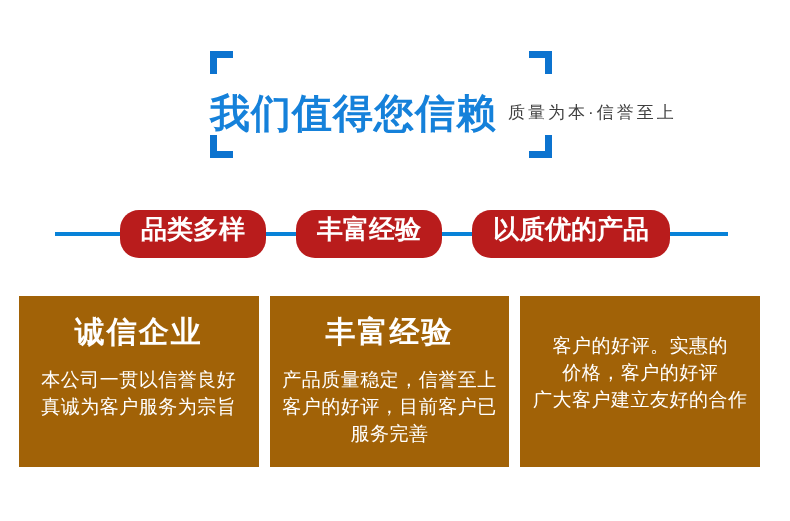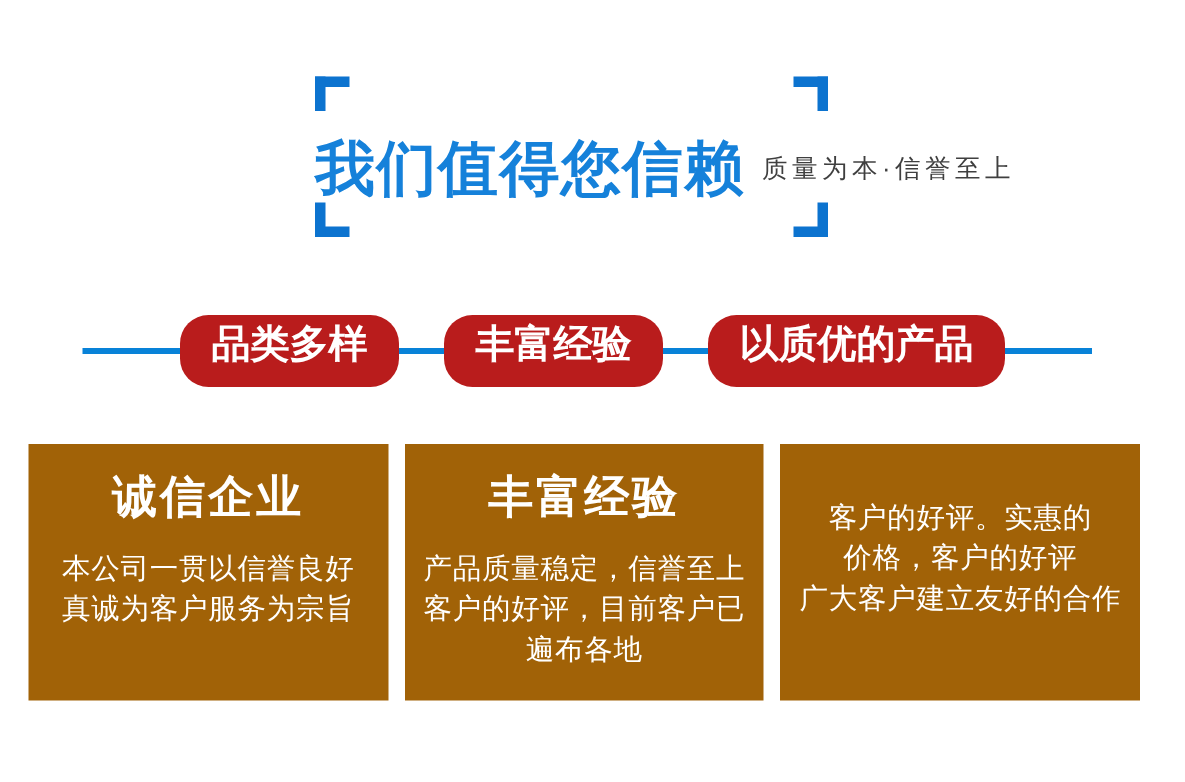--- a/index.html
+++ b/index.html
@@ -136,21 +136,21 @@
         <div>本公司一贯以信誉良好</div>
         <div>真诚为客户服务为宗旨</div>
       </div>
     </div>
 
     <div class="card">
       <div class="card-title">丰富经验</div>
       <div class="card-body">
         <div>产品质量稳定，信誉至上</div>
         <div>客户的好评，目前客户已</div>
-        <div>遍布各地</div>
+        <div>服务完善</div>
       </div>
     </div>
 
     <div class="card">
       <div class="card-body">
         <div>客户的好评。实惠的</div>
         <div>价格，客户的好评</div>
         <div>广大客户建立友好的合作</div>
       </div>
     </div>

